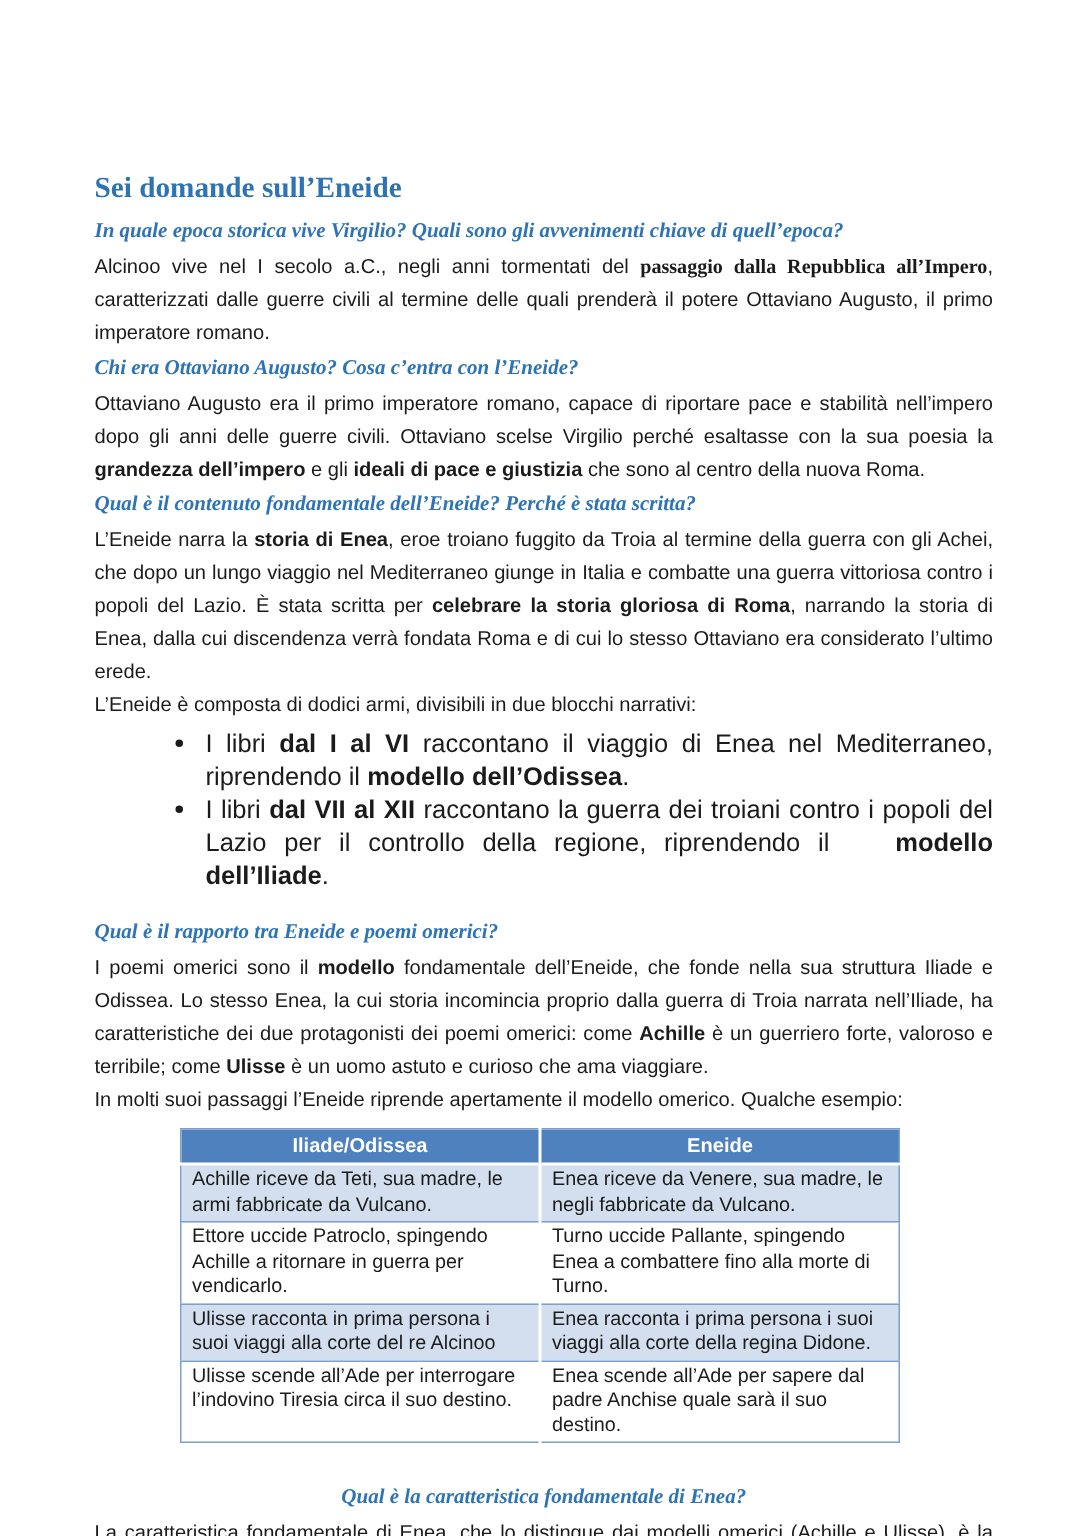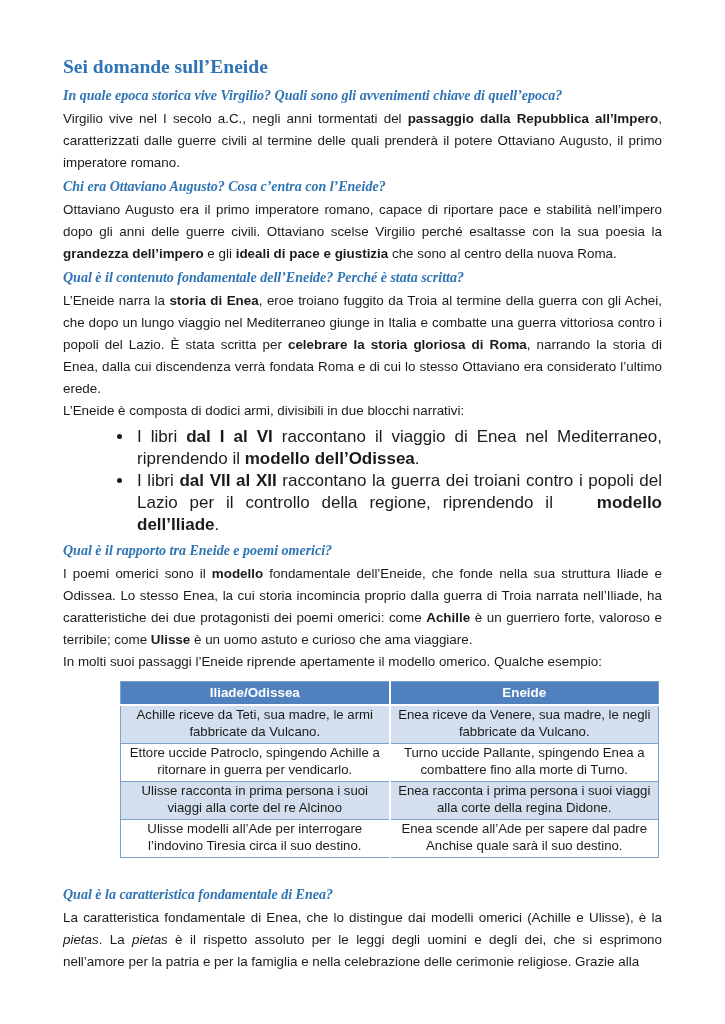--- a/index.html
+++ b/index.html
@@ -6,21 +6,21 @@
     margin: 0;
     padding: 0;
     background: #ffffff;
   }
   .page {
     position: relative;
     width: 725px;
     height: 1024px;
     box-sizing: border-box;
     background: #ffffff;
-    padding: 56px 63px 0 63px;
+    padding: 115px 63px 0 63px;
     overflow: hidden;
     font-family: "Liberation Sans", sans-serif;
     color: var(--body-text, #1b1b1b);
   }
   h1.doc-title {
     font-family: "Liberation Serif", serif;
     font-weight: bold;
     font-size: 19.5px;
     line-height: 21px;
     color: var(--heading-blue, #2e74b5);
@@ -44,64 +44,63 @@
   ul.blocks {
     margin: 4px 0 0 0;
     padding: 0 0 0 71px;
   }
   ul.blocks li {
     font-size: 17px;
     line-height: 22px;
     text-align: justify;
     padding-left: 3px;
   }
-  section.sec-rapporto h2.q { margin-top: 6px; }
-  section.sec-caratteristica h2.q { margin-top: 28px; }
+  section.sec-rapporto h2.q { margin-top: 18px; }
+  section.sec-caratteristica h2.q { margin-top: 28px; text-align: center; }
 
   table.cmp {
     border-collapse: collapse;
     table-layout: fixed;
-    width: 539px;
+    width: 480px;
     margin: 8px 0 0 57px;
     border: 1px solid var(--table-border, #7ba0cd);
   }
   table.cmp th {
     background: var(--table-header-bg, #4f81bd);
     color: #ffffff;
     font-weight: bold;
     font-size: 13.4px;
     line-height: 17px;
     text-align: center;
     padding: 2px 6px 3px 6px;
   }
   table.cmp td {
     font-size: 13.2px;
     line-height: 16.5px;
     vertical-align: top;
     padding: 1px 7px 3px 7px;
-    text-align: center;
   }
   table.cmp th + th,
   table.cmp td + td {
     border-left: 2px solid #ffffff;
   }
   table.cmp tbody tr { border-top: 1px solid var(--table-border, #7ba0cd); }
   table.cmp tbody tr:first-child { border-top: 2px solid #ffffff; }
   table.cmp tbody tr.alt td { background: var(--table-row-alt-bg, #d3dfee); }
 </style>
 </head>
 <body>
 
 <div class="page">
 
   <h1 class="doc-title">Sei domande sull’Eneide</h1>
 
   <section class="sec-epoca">
     <h2 class="q">In quale epoca storica vive Virgilio? Quali sono gli avvenimenti chiave di quell’epoca?</h2>
-    <p class="body"><span>Virgilio vive nel I secolo a.C., negli anni tormentati del </span><span style="font-weight: bold;">passaggio dalla Repubblica all’Impero</span><span>, caratterizzati dalle guerre civili al termine delle quali prenderà il potere Ottaviano Augusto, il primo imperatore romano.</span></p>
+    <p class="body"><span>Alcinoo vive nel I secolo a.C., negli anni tormentati del </span><span style="font-weight: bold; font-family: Liberation Serif, serif;">passaggio dalla Repubblica all’Impero</span><span>, caratterizzati dalle guerre civili al termine delle quali prenderà il potere Ottaviano Augusto, il primo imperatore romano.</span></p>
   </section>
 
   <section class="sec-ottaviano">
     <h2 class="q">Chi era Ottaviano Augusto? Cosa c’entra con l’Eneide?</h2>
     <p class="body"><span>Ottaviano Augusto era il primo imperatore romano, capace di riportare pace e stabilità nell’impero dopo gli anni delle guerre civili. Ottaviano scelse Virgilio perché esaltasse con la sua poesia la </span><span style="font-weight: bold;">grandezza dell’impero</span><span> e gli </span><span style="font-weight: bold;">ideali di pace e giustizia</span><span> che sono al centro della nuova Roma.</span></p>
   </section>
 
   <section class="sec-contenuto">
     <h2 class="q">Qual è il contenuto fondamentale dell’Eneide? Perché è stata scritta?</h2>
     <p class="body"><span>L’Eneide narra la </span><span style="font-weight: bold;">storia di Enea</span><span>, eroe troiano fuggito da Troia al termine della guerra con gli Achei, che dopo un lungo viaggio nel Mediterraneo giunge in Italia e combatte una guerra vittoriosa contro i popoli del Lazio. È stata scritta per </span><span style="font-weight: bold;">celebrare la storia gloriosa di Roma</span><span>, narrando la storia di Enea, dalla cui discendenza verrà fondata Roma e di cui lo stesso Ottaviano era considerato l’ultimo erede.</span></p>
@@ -135,21 +134,21 @@
       </tr>
       <tr>
         <td>Ettore uccide Patroclo, spingendo Achille a ritornare in guerra per vendicarlo.</td>
         <td>Turno uccide Pallante, spingendo Enea a combattere fino alla morte di Turno.</td>
       </tr>
       <tr class="alt">
         <td>Ulisse racconta in prima persona i suoi viaggi alla corte del re Alcinoo</td>
         <td>Enea racconta i prima persona i suoi viaggi alla corte della regina Didone.</td>
       </tr>
       <tr>
-        <td>Ulisse modelli all’Ade per interrogare l’indovino Tiresia circa il suo destino.</td>
+        <td>Ulisse scende all’Ade per interrogare l’indovino Tiresia circa il suo destino.</td>
         <td>Enea scende all’Ade per sapere dal padre Anchise quale sarà il suo destino.</td>
       </tr>
     </tbody>
   </table>
 
   <section class="sec-caratteristica">
     <h2 class="q">Qual è la caratteristica fondamentale di Enea?</h2>
     <p class="body"><span>La caratteristica fondamentale di Enea, che lo distingue dai modelli omerici (Achille e Ulisse), è la </span><span style="font-style: italic;">pietas</span><span>. La </span><span style="font-style: italic;">pietas</span><span> è il rispetto assoluto per le leggi degli uomini e degli dei, che si esprimono nell’amore per la patria e per la famiglia e nella celebrazione delle cerimonie religiose. Grazie alla </span></p>
   </section>
 

